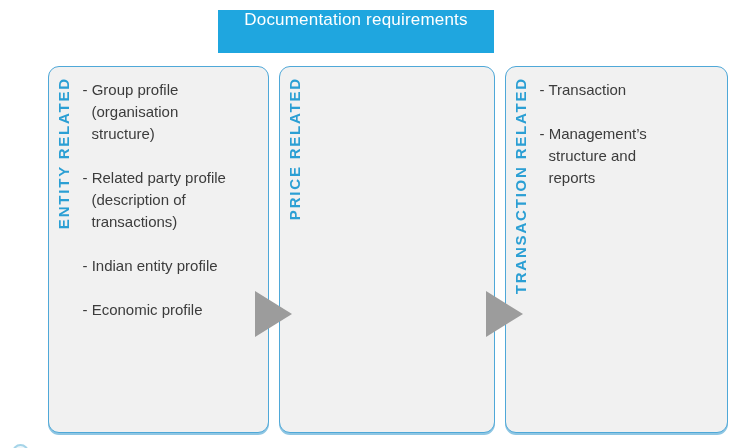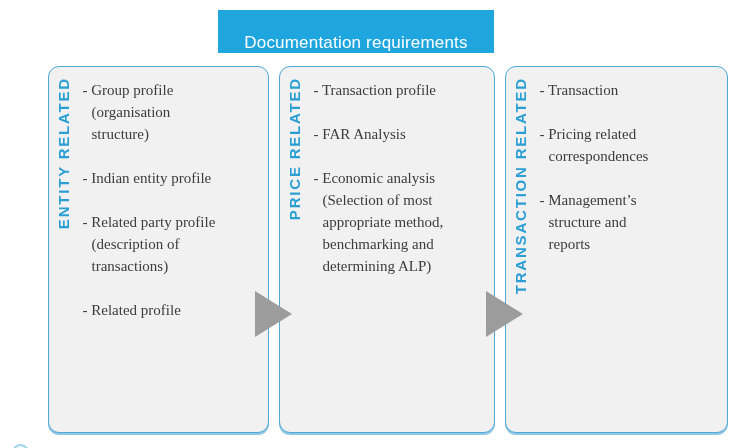--- a/index.html
+++ b/index.html
@@ -11,21 +11,21 @@
     position:relative;
     width:737px; height:448px;
     background:#ffffff;
     overflow:hidden;
   }
   .header-banner {
     position:absolute;
     left:218px; top:10px;
     width:276px; height:43px;
     background:#1FA6DF;
-    display:flex; align-items:flex-end; justify-content:center;
+    display:flex; align-items:flex-start; justify-content:center;
   }
   .header-banner span {
     color:#ffffff;
     font-size:17px;
     letter-spacing:0.2px;
   }
   .column {
     position:absolute;
     top:66px; height:367px;
     background:#F1F1F1;
@@ -50,21 +50,20 @@
     white-space:nowrap;
     align-self:flex-start;
     flex:0 0 auto;
   }
   .items {
     flex:1 1 auto;
     padding:2px 4px 0 10px;
     font-size:15px;
     line-height:22px;
     color:#3C3C3C;
-    font-family:Liberation Serif, serif;
   }
   .item {
     white-space:pre-line;
     padding-left:9px;
     text-indent:-9px;
     margin:0 0 22px 0;
   }
   .flow-arrow {
     position:absolute;
     width:0; height:0;
@@ -92,47 +91,36 @@
   <div class="header-banner">
     <span>Documentation requirements</span>
   </div>
 
   <div class="column col-1">
     <div class="vlabel">ENTITY RELATED</div>
     <div class="items">
       <div class="item">- Group profile
 (organisation
 structure)</div>
-      <div class="item">- Indian entity profile</div>
       <div class="item">- Related party profile
 (description of
 transactions)</div>
-      <div class="item">- Related profile</div>
+      <div class="item">- Indian entity profile</div>
+      <div class="item">- Economic profile</div>
     </div>
   </div>
 
   <div class="column col-2">
     <div class="vlabel">PRICE RELATED</div>
-    <div class="items">
-      <div class="item">- Transaction profile</div>
-      <div class="item">- FAR Analysis</div>
-      <div class="item">- Economic analysis
-(Selection of most
-appropriate method,
-benchmarking and
-determining ALP)</div>
-    </div>
   </div>
 
   <div class="column col-3">
     <div class="vlabel">TRANSACTION RELATED</div>
     <div class="items">
       <div class="item">- Transaction</div>
-      <div class="item">- Pricing related
-correspondences</div>
       <div class="item">- Management’s
 structure and
 reports</div>
     </div>
   </div>
 
   <div class="flow-arrow arrow-1"></div>
   <div class="flow-arrow arrow-2"></div>
 
   <div class="partial-circle"></div>

